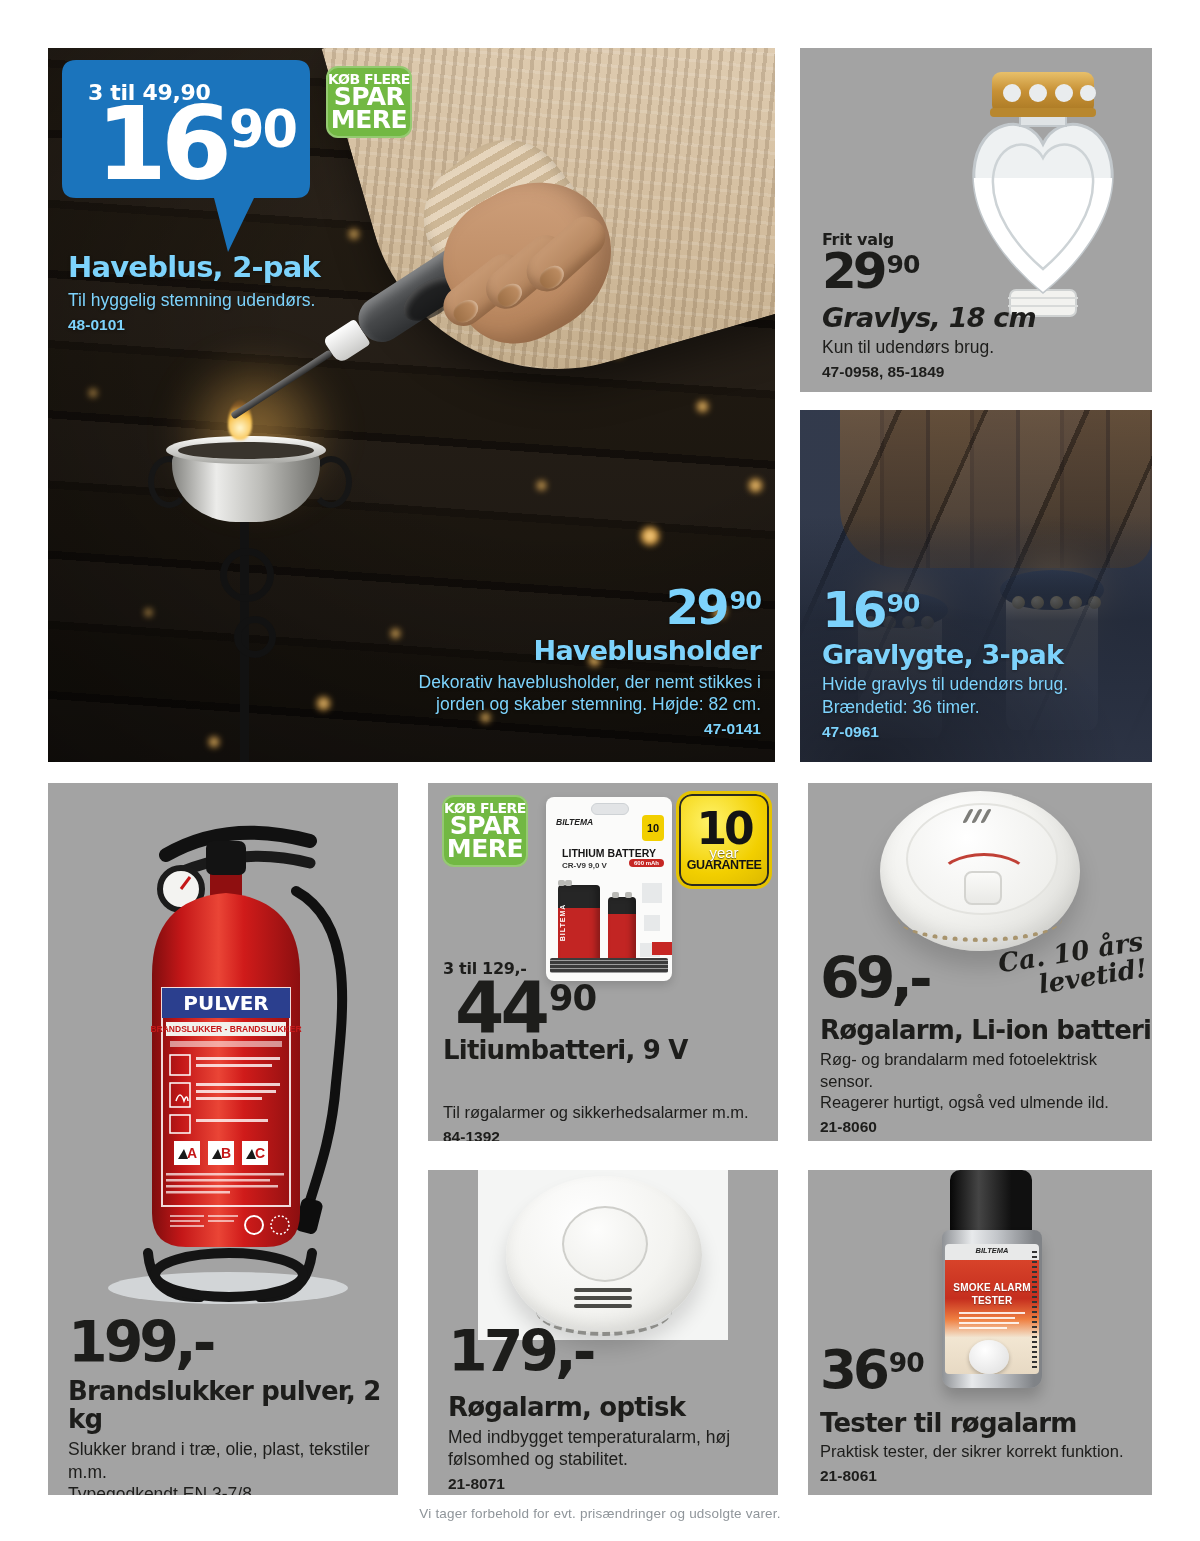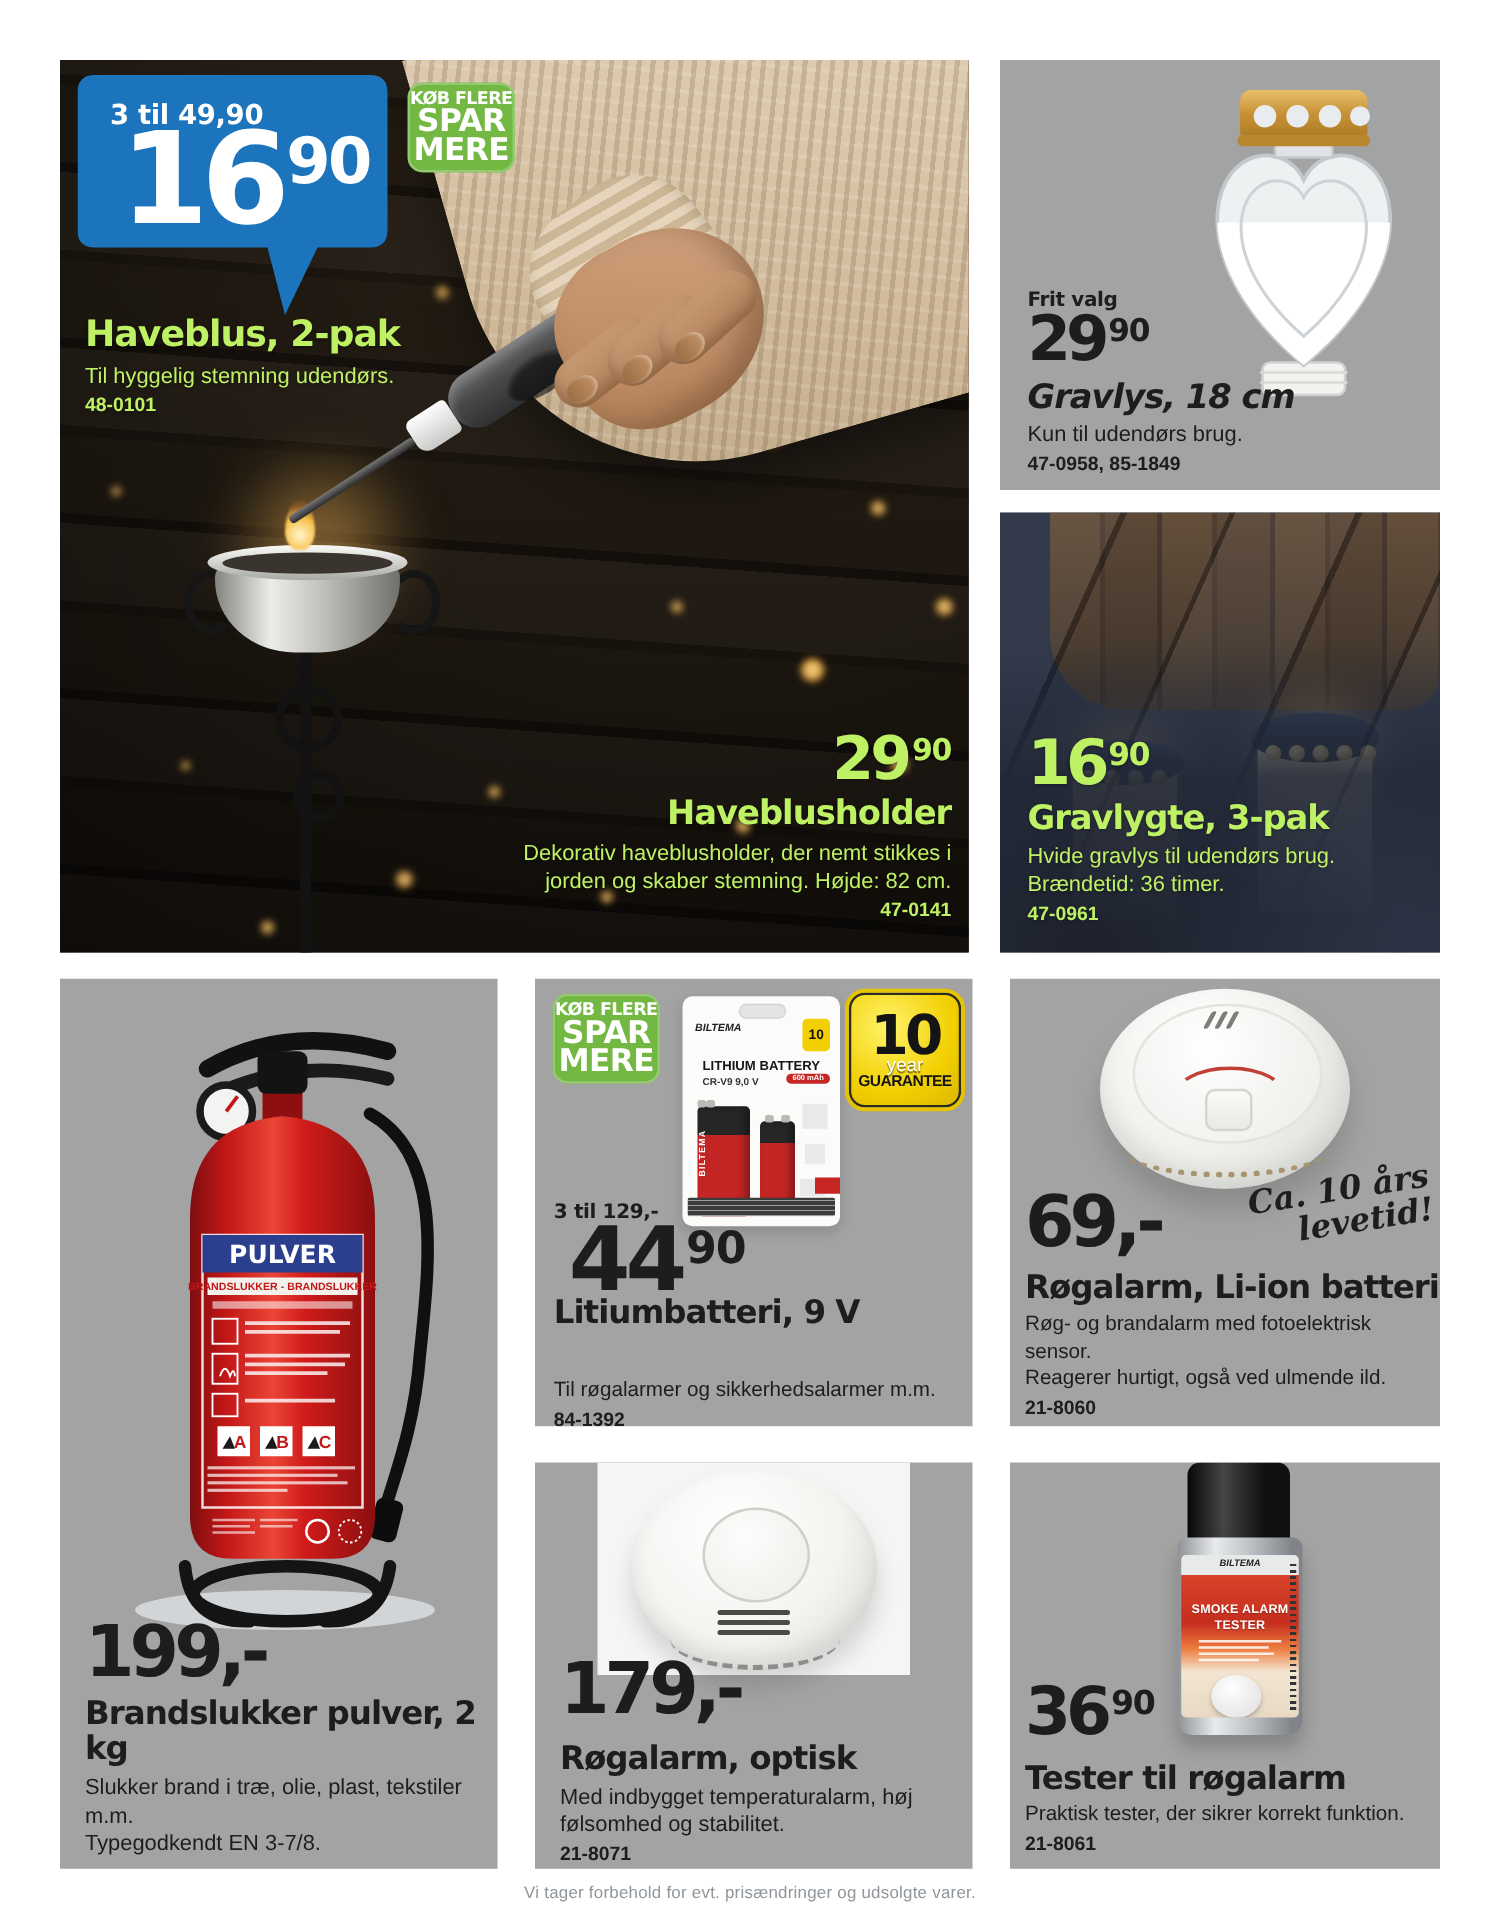--- a/index.html
+++ b/index.html
@@ -8,21 +8,21 @@
   .panel{position:absolute;overflow:hidden;}
   .gray{background:#a3a3a3;}
 
   
   .price{font-family:"DejaVu Sans",sans-serif;font-weight:bold;letter-spacing:-3px;line-height:.9;}
   .ps{font-size:.5em;vertical-align:.62em;letter-spacing:-1px;margin-left:3px;}
   .ptitle{font-family:"DejaVu Sans",sans-serif;font-weight:bold;font-size:26px;letter-spacing:-.8px;line-height:1.05;}
   .pdesc{font-size:17.5px;line-height:1.3;}
   .partnr{font-weight:bold;font-size:15.5px;margin-top:4px;}
   .offer{font-family:"DejaVu Sans",sans-serif;font-weight:bold;font-size:16px;letter-spacing:-.3px;}
-  .white{color:#bef264;text-shadow:0 1px 3px rgba(0,0,0,.35);}
+  .white{color:#7dd3fc;text-shadow:0 1px 3px rgba(0,0,0,.35);}
 
   
   .p-haveblus{left:48px;top:48px;width:727px;height:714px;background:#1c1712;}
   .wood{position:absolute;inset:0;
     background:
       radial-gradient(120% 90% at 70% 40%, rgba(0,0,0,0) 30%, rgba(0,0,0,.55) 100%),
       linear-gradient(180deg, rgba(20,14,8,.25), rgba(0,0,0,.5)),
       repeating-linear-gradient(184deg,#352c22 0 62px,#231c14 62px 70px,#2c2419 70px 132px,#1b1510 132px 140px);}
   .bokeh span{position:absolute;border-radius:50%;filter:blur(3px);
     background:radial-gradient(circle,#ffe2a6 0%,#eda93f 55%,rgba(237,169,63,0) 75%);}
@@ -166,21 +166,21 @@
   .gg-text .price{font-size:50px;letter-spacing:-4px;}
   .gg-text .ptitle{font-size:27px;margin:8px 0 4px;}
 
   
   .p-brand{left:48px;top:783px;width:350px;height:712px;}
   .p-batteri{left:428px;top:783px;width:350px;height:358px;}
   .p-liion{left:808px;top:783px;width:344px;height:358px;}
   .p-optisk{left:428px;top:1170px;width:350px;height:325px;}
   .p-tester{left:808px;top:1170px;width:344px;height:325px;}
 
-  .brand-text{position:absolute;left:20px;top:514px;}
+  .brand-text{position:absolute;left:20px;top:534px;}
   .brand-text .price{font-size:57px;letter-spacing:-4px;}
   .brand-text .ptitle{margin:10px 0 5px;}
 
   .bat-offer{position:absolute;left:15px;top:176px;}
   .bat-price{position:absolute;left:27px;top:193px;font-size:71px;letter-spacing:-4px;}
   .bat-text{position:absolute;left:15px;top:254px;}
   .bat-text .ptitle{margin-bottom:5px;}
   .badge-green.in-panel{position:absolute;left:14px;top:12px;width:86px;height:72px;}
 
   

